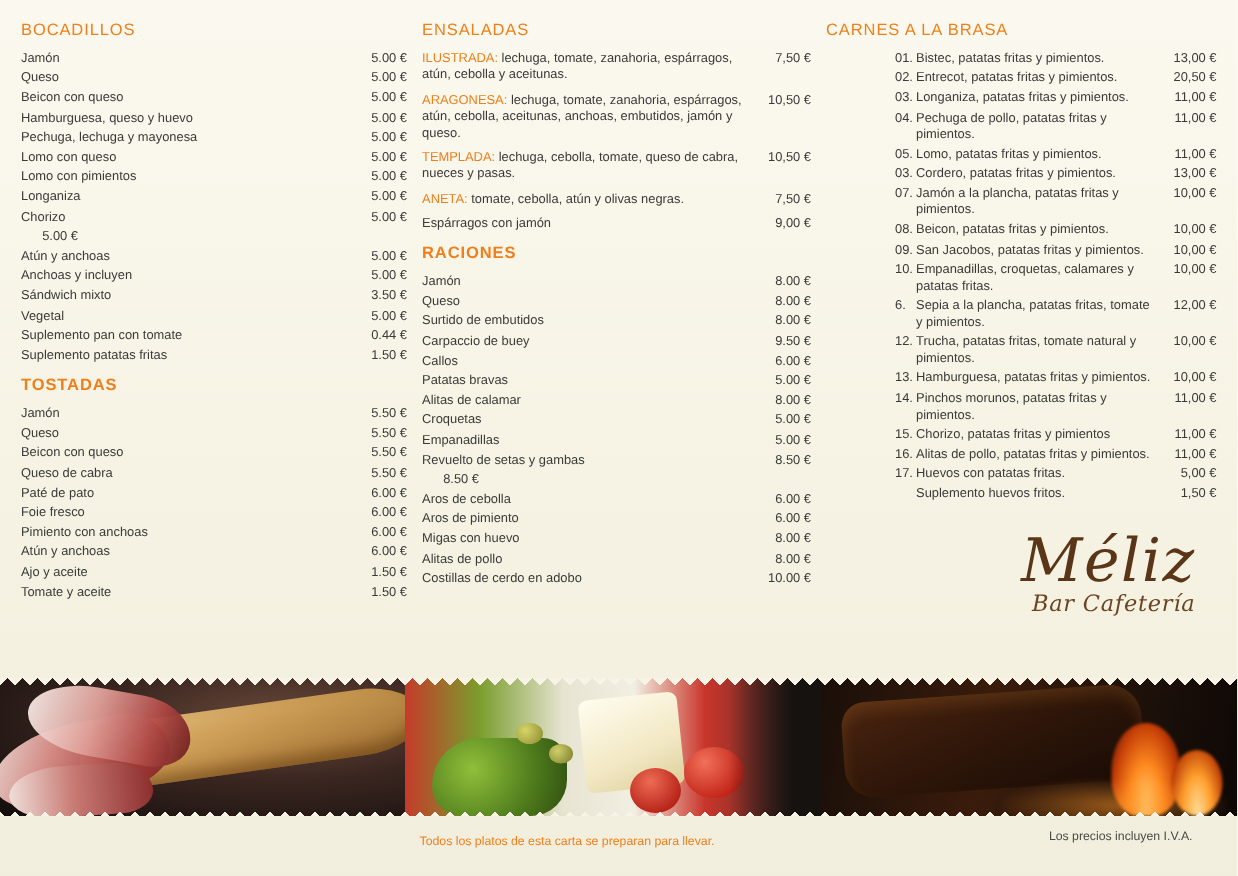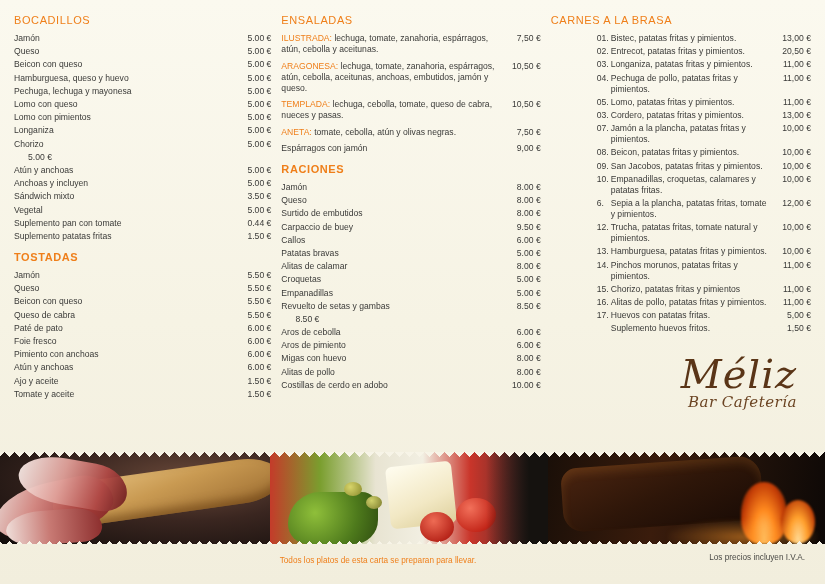--- a/index.html
+++ b/index.html
@@ -276,21 +276,21 @@
     position: absolute;
     left: 0; top: 10px;
     width: 720px;
     text-align: center;
     font-size: 8.2px;
     color: #ef7f1a;
     margin-left: 18px;
   }
   #footer-iva {
     position: absolute;
-    right: 20px; top: 7px;
+    right: 30px; top: 7px;
     font-size: 8.2px;
     color: #4a4a46;
   }
 </style>
 </head>
 <body>
 
 <div id="page">
   <div id="paper-bg"></div>
 

